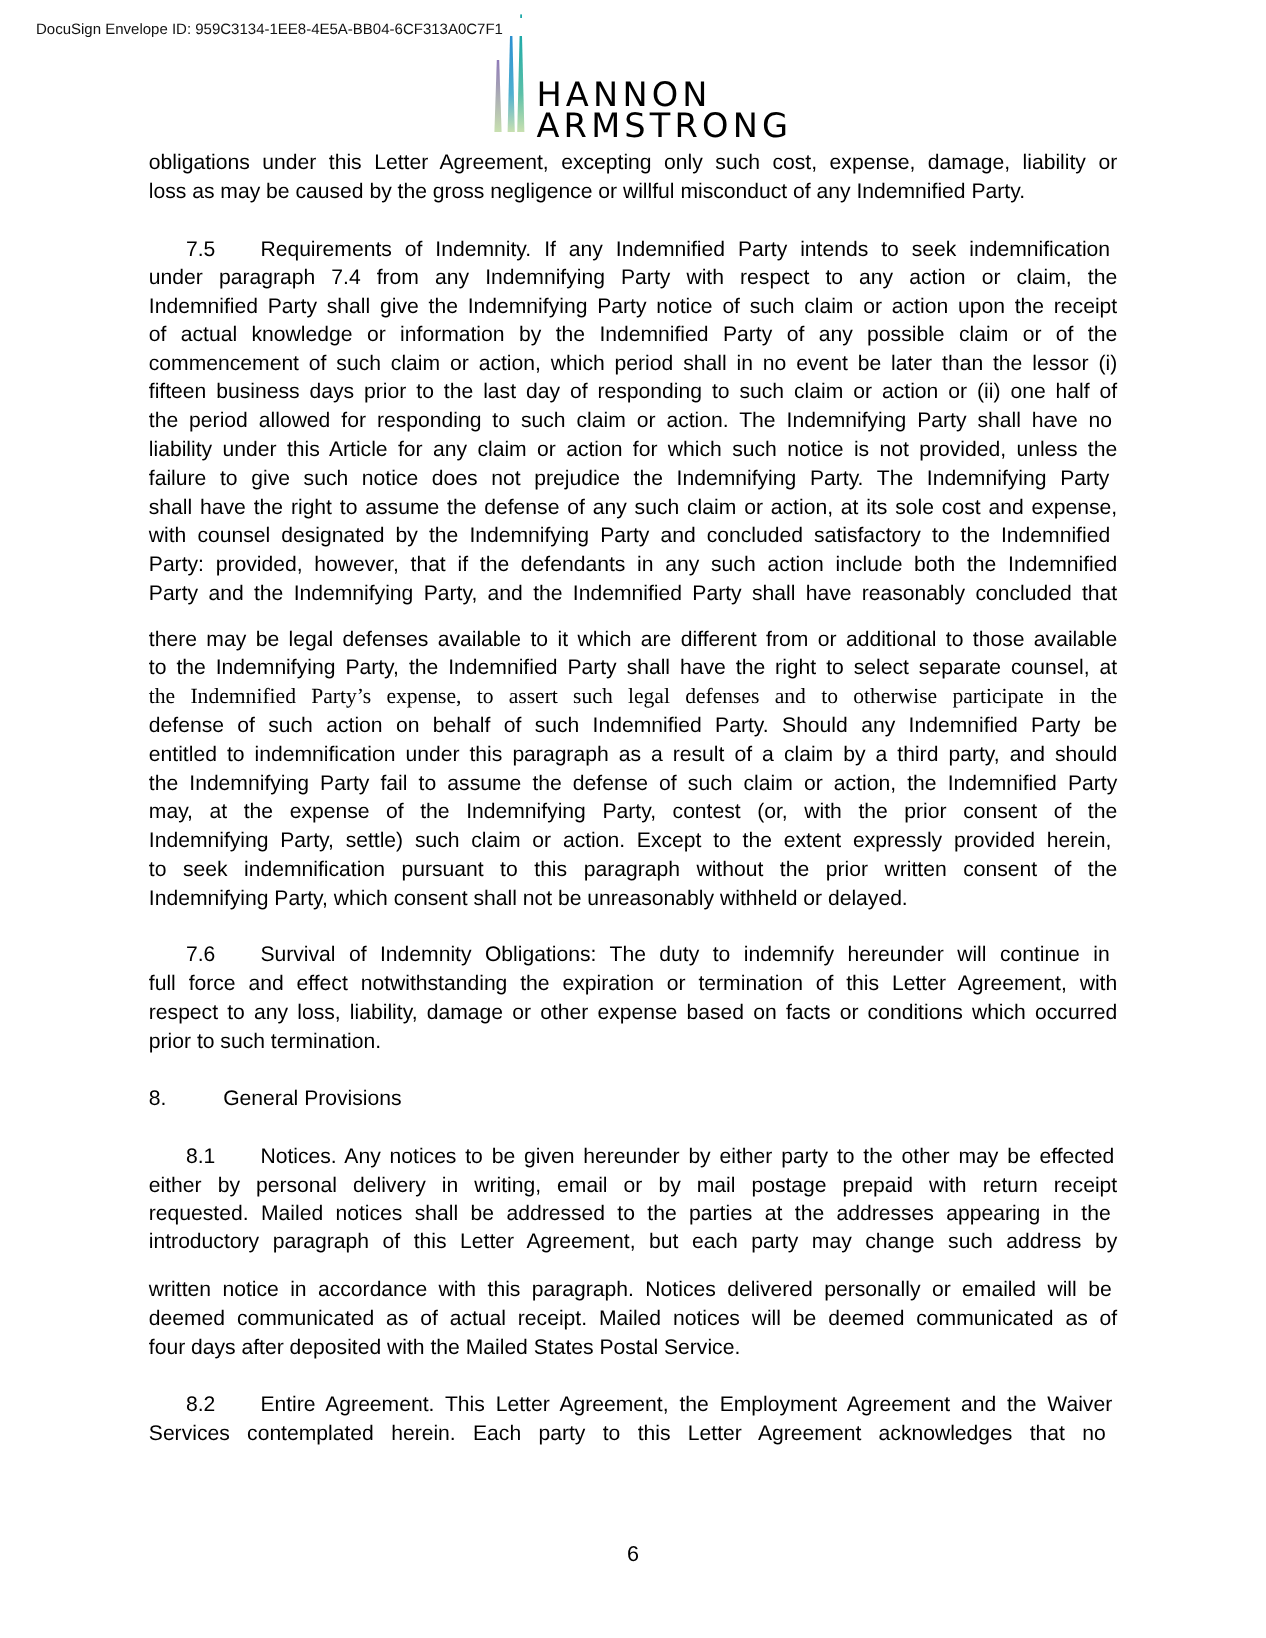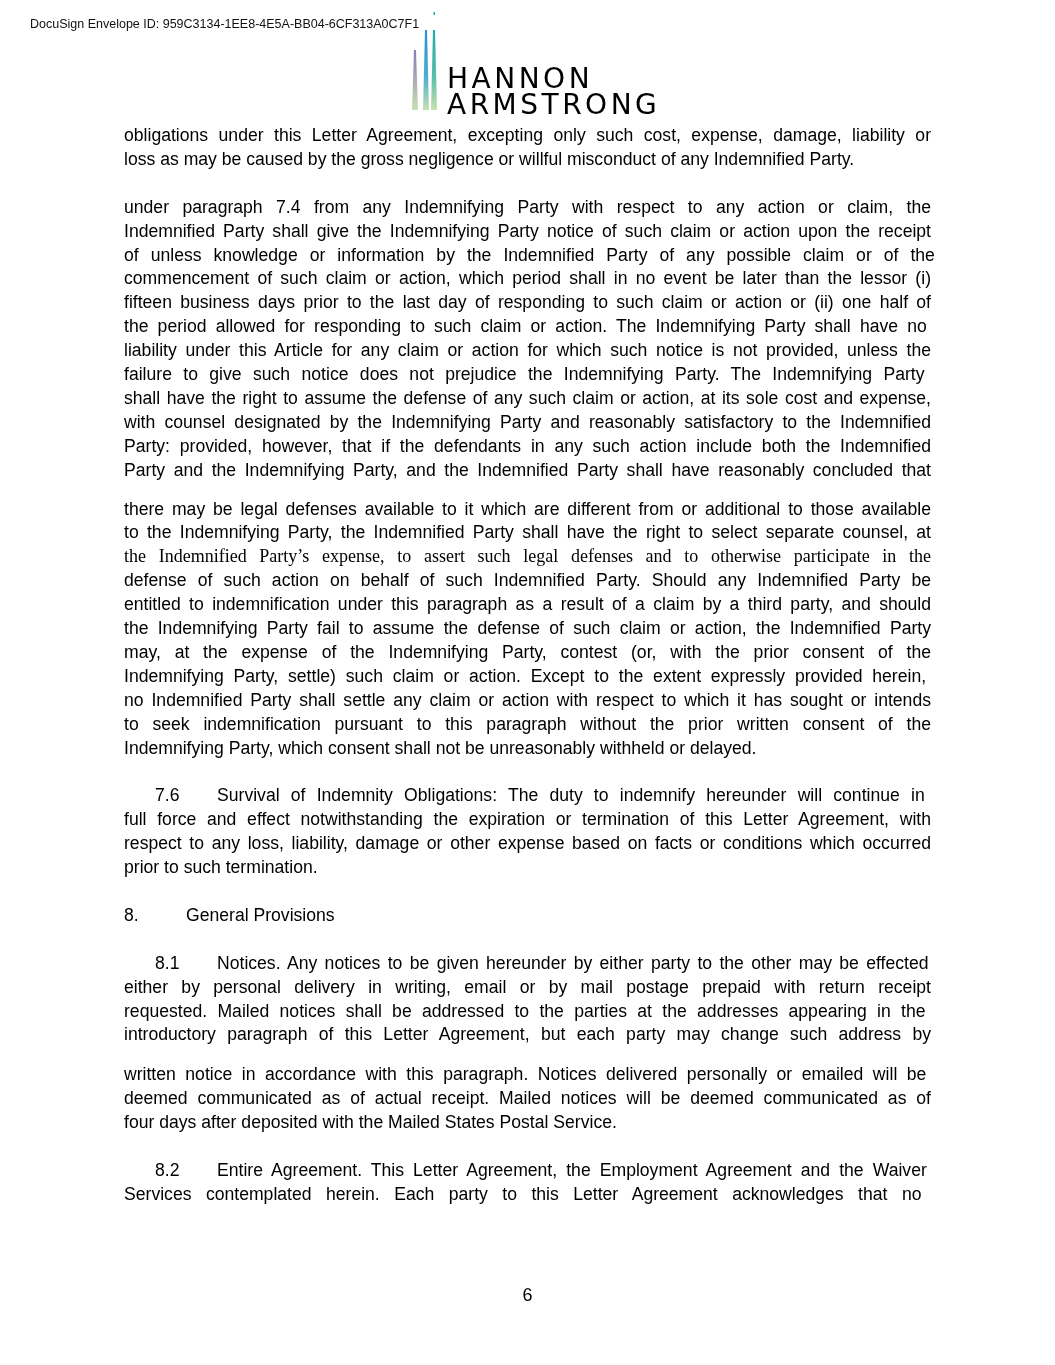--- a/index.html
+++ b/index.html
@@ -52,41 +52,41 @@
 </div>
 
 <div class="content">
 
   <div class="para">
     <span class="line" style="display: block;"><span style="display: inline-block; white-space: nowrap; word-spacing: 5.55339px;">obligations under this Letter Agreement, excepting only such cost, expense, damage, liability or</span></span>
     <span class="line last" style="display: block;"><span style="display: inline-block; white-space: nowrap;">loss as may be caused by the gross negligence or willful misconduct of any Indemnified Party.</span></span>
   </div>
 
   <div class="para">
+    <span class="line" style="display: block;"><span style="display: inline-block; white-space: nowrap; word-spacing: 5.90625px;"><span class="num">7.5</span><span>Requirements of Indemnity.  If any Indemnified Party intends to seek indemnification</span></span></span>
     <span class="line" style="display: block;"><span style="display: inline-block; white-space: nowrap; word-spacing: 8.53571px;">under paragraph 7.4 from any Indemnifying Party with respect to any action or claim, the</span></span>
     <span class="line" style="display: block;"><span style="display: inline-block; white-space: nowrap; word-spacing: 3.27188px;">Indemnified Party shall give the Indemnifying Party notice of such claim or action upon the receipt</span></span>
-    <span class="line" style="display: block;"><span style="display: inline-block; white-space: nowrap; word-spacing: 7.11771px;">of unless knowledge or information by the Indemnified Party of any possible claim or of the</span></span>
+    <span class="line" style="display: block;"><span style="display: inline-block; white-space: nowrap; word-spacing: 7.11771px;">of actual knowledge or information by the Indemnified Party of any possible claim or of the</span></span>
     <span class="line" style="display: block;"><span style="display: inline-block; white-space: nowrap; word-spacing: 3.34926px;">commencement of such claim or action, which period shall in no event be later than the lessor (i)</span></span>
     <span class="line" style="display: block;"><span style="display: inline-block; white-space: nowrap; word-spacing: 3.40707px;">fifteen business days prior to the last day of responding to such claim or action or (ii) one half of</span></span>
     <span class="line" style="display: block;"><span style="display: inline-block; white-space: nowrap; word-spacing: 4.24707px;">the period allowed for responding to such claim or action.  The Indemnifying Party shall have no</span></span>
     <span class="line" style="display: block;"><span style="display: inline-block; white-space: nowrap; word-spacing: 3.75184px;">liability under this Article for any claim or action for which such notice is not provided, unless the</span></span>
     <span class="line" style="display: block;"><span style="display: inline-block; white-space: nowrap; word-spacing: 6.48438px;">failure to give such notice does not prejudice the Indemnifying Party.  The Indemnifying Party</span></span>
     <span class="line" style="display: block;"><span style="display: inline-block; white-space: nowrap; word-spacing: 1.65543px;">shall have the right to assume the defense of any such claim or action, at its sole cost and expense,</span></span>
-    <span class="line" style="display: block;"><span style="display: inline-block; white-space: nowrap; word-spacing: 4.33073px;">with counsel designated by the Indemnifying Party and reasonably satisfactory to the Indemnified</span></span>
+    <span class="line" style="display: block;"><span style="display: inline-block; white-space: nowrap; word-spacing: 4.33073px;">with counsel designated by the Indemnifying Party and concluded satisfactory to the Indemnified</span></span>
     <span class="line" style="display: block;"><span style="display: inline-block; white-space: nowrap; word-spacing: 4.89732px;">Party: provided, however, that if the defendants in any such action include both the Indemnified</span></span>
     <span class="line" style="display: block;"><span style="display: inline-block; white-space: nowrap; word-spacing: 3.72115px;">Party and the Indemnifying Party, and the Indemnified Party shall have reasonably concluded that</span></span>
     <span class="line" style="display: block;"><span style="display: inline-block; white-space: nowrap; word-spacing: 2.96289px; margin-top: 15px;">there may be legal defenses available to it which are different from or additional to those available</span></span>
     <span class="line" style="display: block;"><span style="display: inline-block; white-space: nowrap; word-spacing: 3.42292px;">to the Indemnifying Party, the Indemnified Party shall have the right to select separate counsel, at</span></span>
     <span class="line serif-line" style="display: block;"><span style="display: inline-block; white-space: nowrap; word-spacing: 8.1942px;">the Indemnified Party’s expense, to assert such legal defenses and to otherwise participate in the</span></span>
     <span class="line" style="display: block;"><span style="display: inline-block; white-space: nowrap; word-spacing: 6.24888px;">defense of such action on behalf of such Indemnified Party. Should any Indemnified Party be</span></span>
     <span class="line" style="display: block;"><span style="display: inline-block; white-space: nowrap; word-spacing: 3.47978px;">entitled to indemnification under this paragraph as a result of a claim by a third party, and should</span></span>
     <span class="line" style="display: block;"><span style="display: inline-block; white-space: nowrap; word-spacing: 4.38021px;">the Indemnifying Party fail to assume the defense of such claim or action, the Indemnified Party</span></span>
     <span class="line" style="display: block;"><span style="display: inline-block; white-space: nowrap; word-spacing: 8.92188px;">may, at the expense of the Indemnifying Party, contest (or, with the prior consent of the</span></span>
     <span class="line" style="display: block;"><span style="display: inline-block; white-space: nowrap; word-spacing: 4.92857px;">Indemnifying Party, settle) such claim or action.  Except to the extent expressly provided herein,</span></span>
-    <span class="line" style="display: block;"><span style="display: inline-block; white-space: nowrap; word-spacing: 3.00276px;">no Indemnified Party shall settle any claim or action with respect to which it has sought or intends</span></span>
     <span class="line" style="display: block;"><span style="display: inline-block; white-space: nowrap; word-spacing: 8.88822px;">to seek indemnification pursuant to this paragraph without the prior written consent of the</span></span>
     <span class="line last" style="display: block;"><span style="display: inline-block; white-space: nowrap;">Indemnifying Party, which consent shall not be unreasonably withheld or delayed.</span></span>
   </div>
 
   <div class="para">
     <span class="line" style="display: block;"><span style="display: inline-block; white-space: nowrap; word-spacing: 6.3099px;"><span class="num">7.6</span><span>Survival of Indemnity Obligations:  The duty to indemnify hereunder will continue in</span></span></span>
     <span class="line" style="display: block;"><span style="display: inline-block; white-space: nowrap; word-spacing: 5.82933px;">full force and effect notwithstanding the expiration or termination of this Letter Agreement, with</span></span>
     <span class="line" style="display: block;"><span style="display: inline-block; white-space: nowrap; word-spacing: 2.77188px;">respect to any loss, liability, damage or other expense based on facts or conditions which occurred</span></span>
     <span class="line last" style="display: block;"><span style="display: inline-block; white-space: nowrap;">prior to such termination.</span></span>
   </div>

